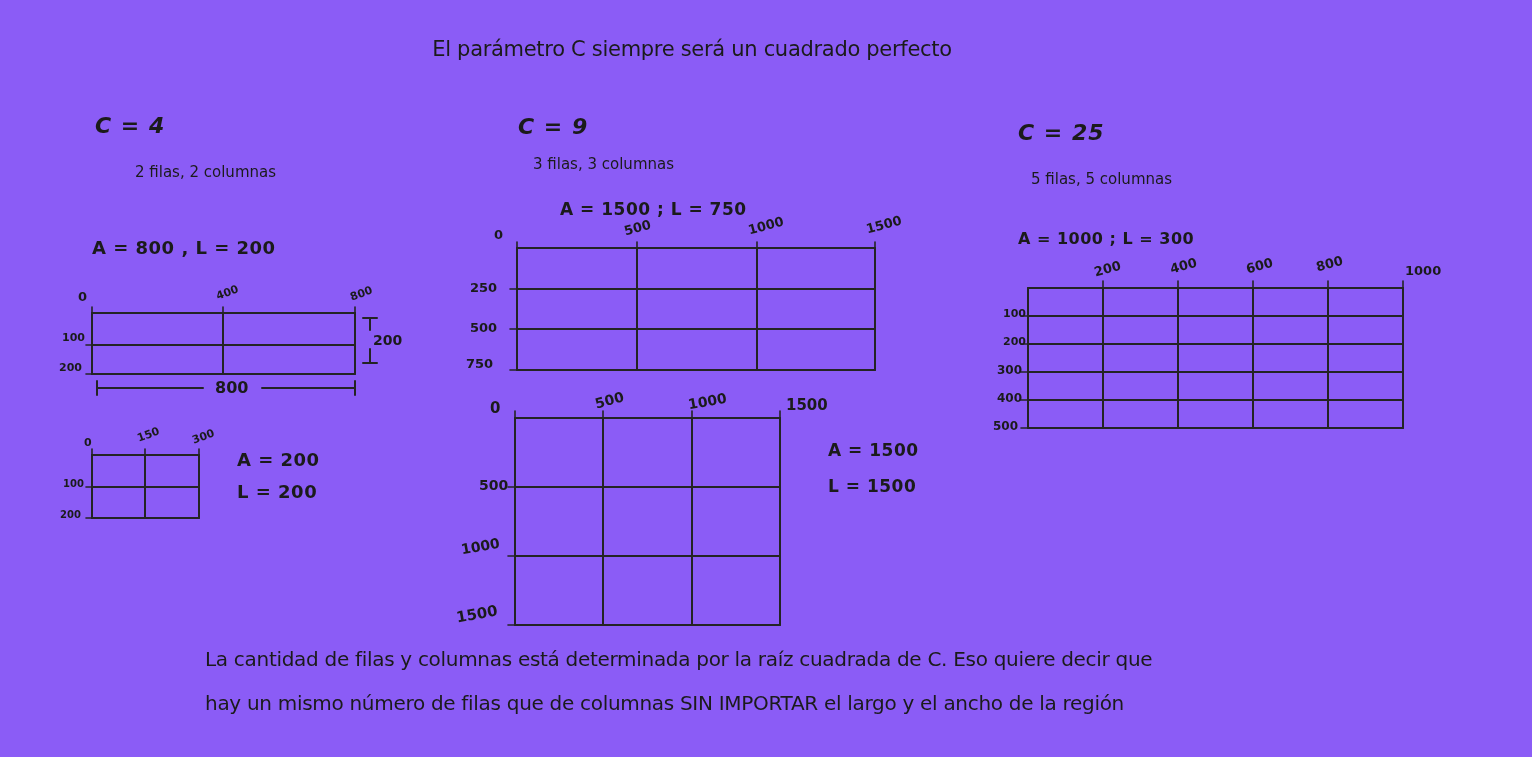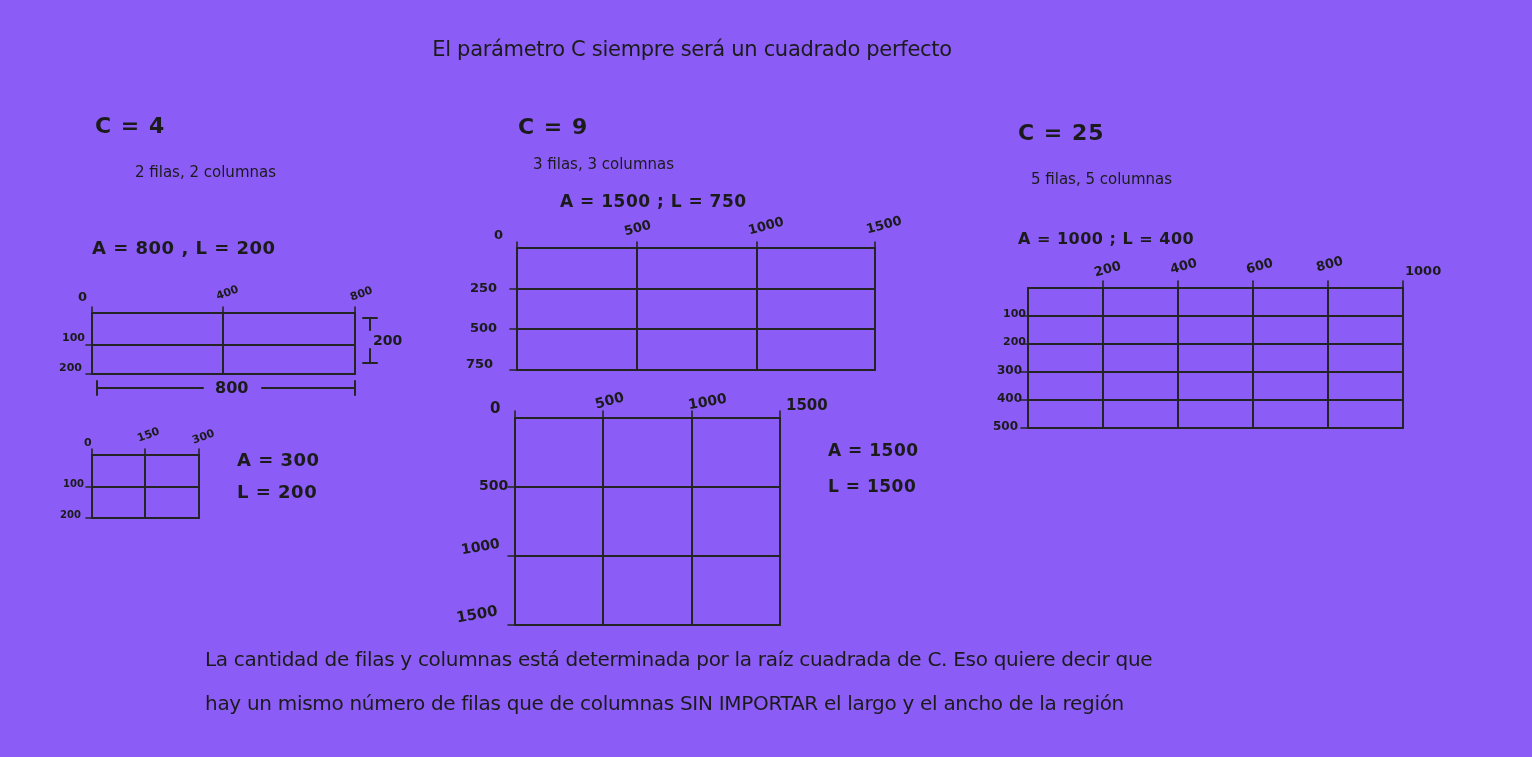--- a/index.html
+++ b/index.html
@@ -6,21 +6,21 @@
   #canvas{
     position:relative;
     width:1532px;height:757px;
     background:#8b5cf6;
     font-family:"DejaVu Sans", sans-serif;
     color:#1b1b1b;
     overflow:hidden;
   }
   .lbl{position:absolute;white-space:nowrap;line-height:1.1;}
   .title{font-size:21px;letter-spacing:-0.3px;text-align:center;}
-  .c-label{font-size:22px;font-weight:600;letter-spacing:1px;}
+  .c-label{font-size:22px;font-weight:600;letter-spacing:1px;font-style:italic;}
   .rows-label{font-size:15px;}
   .params{font-size:18px;font-weight:700;letter-spacing:0.5px;}
   .tick{font-size:13px;font-weight:700;}
   .tick-sm{font-size:11px;font-weight:700;}
   .dim{font-size:14px;font-weight:700;}
   .side-param{font-size:17px;font-weight:700;letter-spacing:0.5px;}
   .footer-line{font-size:20px;letter-spacing:-0.3px;}
   .r15{transform:rotate(-15deg);}
   .r20{transform:rotate(-20deg);}
   .r10{transform:rotate(-10deg);}
@@ -81,26 +81,26 @@
     <line class="thin" x1="67" y1="4" x2="67" y2="11"></line>
     <line class="thin" x1="121" y1="4" x2="121" y2="11"></line>
     <line class="thin" x1="8" y1="42" x2="14" y2="42"></line>
     <line class="thin" x1="8" y1="73" x2="14" y2="73"></line>
   </svg>
   <span class="lbl tick-sm" style="left:84px;top:437px;">0</span>
   <span class="lbl tick-sm r20" style="left:137px;top:429px;">150</span>
   <span class="lbl tick-sm r20" style="left:192px;top:431px;">300</span>
   <span class="lbl tick-sm" style="left:63px;top:478px;font-size:10px;">100</span>
   <span class="lbl tick-sm" style="left:60px;top:509px;font-size:10px;">200</span>
-  <span class="lbl side-param" style="left:237px;top:450px;font-size:18px;">A = 300</span>
+  <span class="lbl side-param" style="left:237px;top:450px;font-size:18px;">A = 200</span>
   <span class="lbl side-param" style="left:237px;top:482px;font-size:18px;">L = 200</span>
 
   <div class="lbl c-label" style="left:518px;top:115px;">C = 9</div>
   <div class="lbl rows-label" style="left:533px;top:156px;">3 filas, 3 columnas</div>
-  <div class="lbl params" style="left:560px;top:192px;font-size:17px;">A = 1500 ;  L = 750</div>
+  <div class="lbl params" style="left:560px;top:200px;font-size:17px;">A = 1500 ;  L = 750</div>
 
   <svg style="left:505px;top:240px;" width="395" height="140">
     <line x1="12" y1="8" x2="370" y2="8"></line>
     <line x1="12" y1="49" x2="370" y2="49"></line>
     <line x1="12" y1="89" x2="370" y2="89"></line>
     <line x1="12" y1="130" x2="370" y2="130"></line>
     <line x1="12" y1="8" x2="12" y2="130"></line>
     <line x1="132" y1="8" x2="132" y2="130"></line>
     <line x1="252" y1="8" x2="252" y2="130"></line>
     <line x1="370" y1="8" x2="370" y2="130"></line>
@@ -142,21 +142,21 @@
   <span class="lbl tick r10" style="left:688px;top:394px;font-size:14px;">1000</span>
   <span class="lbl tick" style="left:786px;top:397px;font-size:15px;">1500</span>
   <span class="lbl tick" style="left:479px;top:478px;font-size:14px;">500</span>
   <span class="lbl tick r10" style="left:461px;top:539px;font-size:14px;">1000</span>
   <span class="lbl tick r10" style="left:456px;top:606px;font-size:15px;">1500</span>
   <span class="lbl side-param" style="left:828px;top:441px;">A = 1500</span>
   <span class="lbl side-param" style="left:828px;top:477px;">L = 1500</span>
 
   <div class="lbl c-label" style="left:1018px;top:121px;">C = 25</div>
   <div class="lbl rows-label" style="left:1031px;top:171px;text-align:right;">5 filas, 5 columnas</div>
-  <div class="lbl params" style="left:1018px;top:230px;font-size:16px;">A = 1000  ;  L = 400</div>
+  <div class="lbl params" style="left:1018px;top:230px;font-size:16px;">A = 1000  ;  L = 300</div>
 
   <svg style="left:988px;top:280px;" width="440" height="155">
     <line x1="40" y1="8" x2="415" y2="8"></line>
     <line x1="40" y1="36" x2="415" y2="36"></line>
     <line x1="40" y1="64" x2="415" y2="64"></line>
     <line x1="40" y1="92" x2="415" y2="92"></line>
     <line x1="40" y1="120" x2="415" y2="120"></line>
     <line x1="40" y1="148" x2="415" y2="148"></line>
     <line x1="40" y1="8" x2="40" y2="148"></line>
     <line x1="115" y1="8" x2="115" y2="148"></line>

